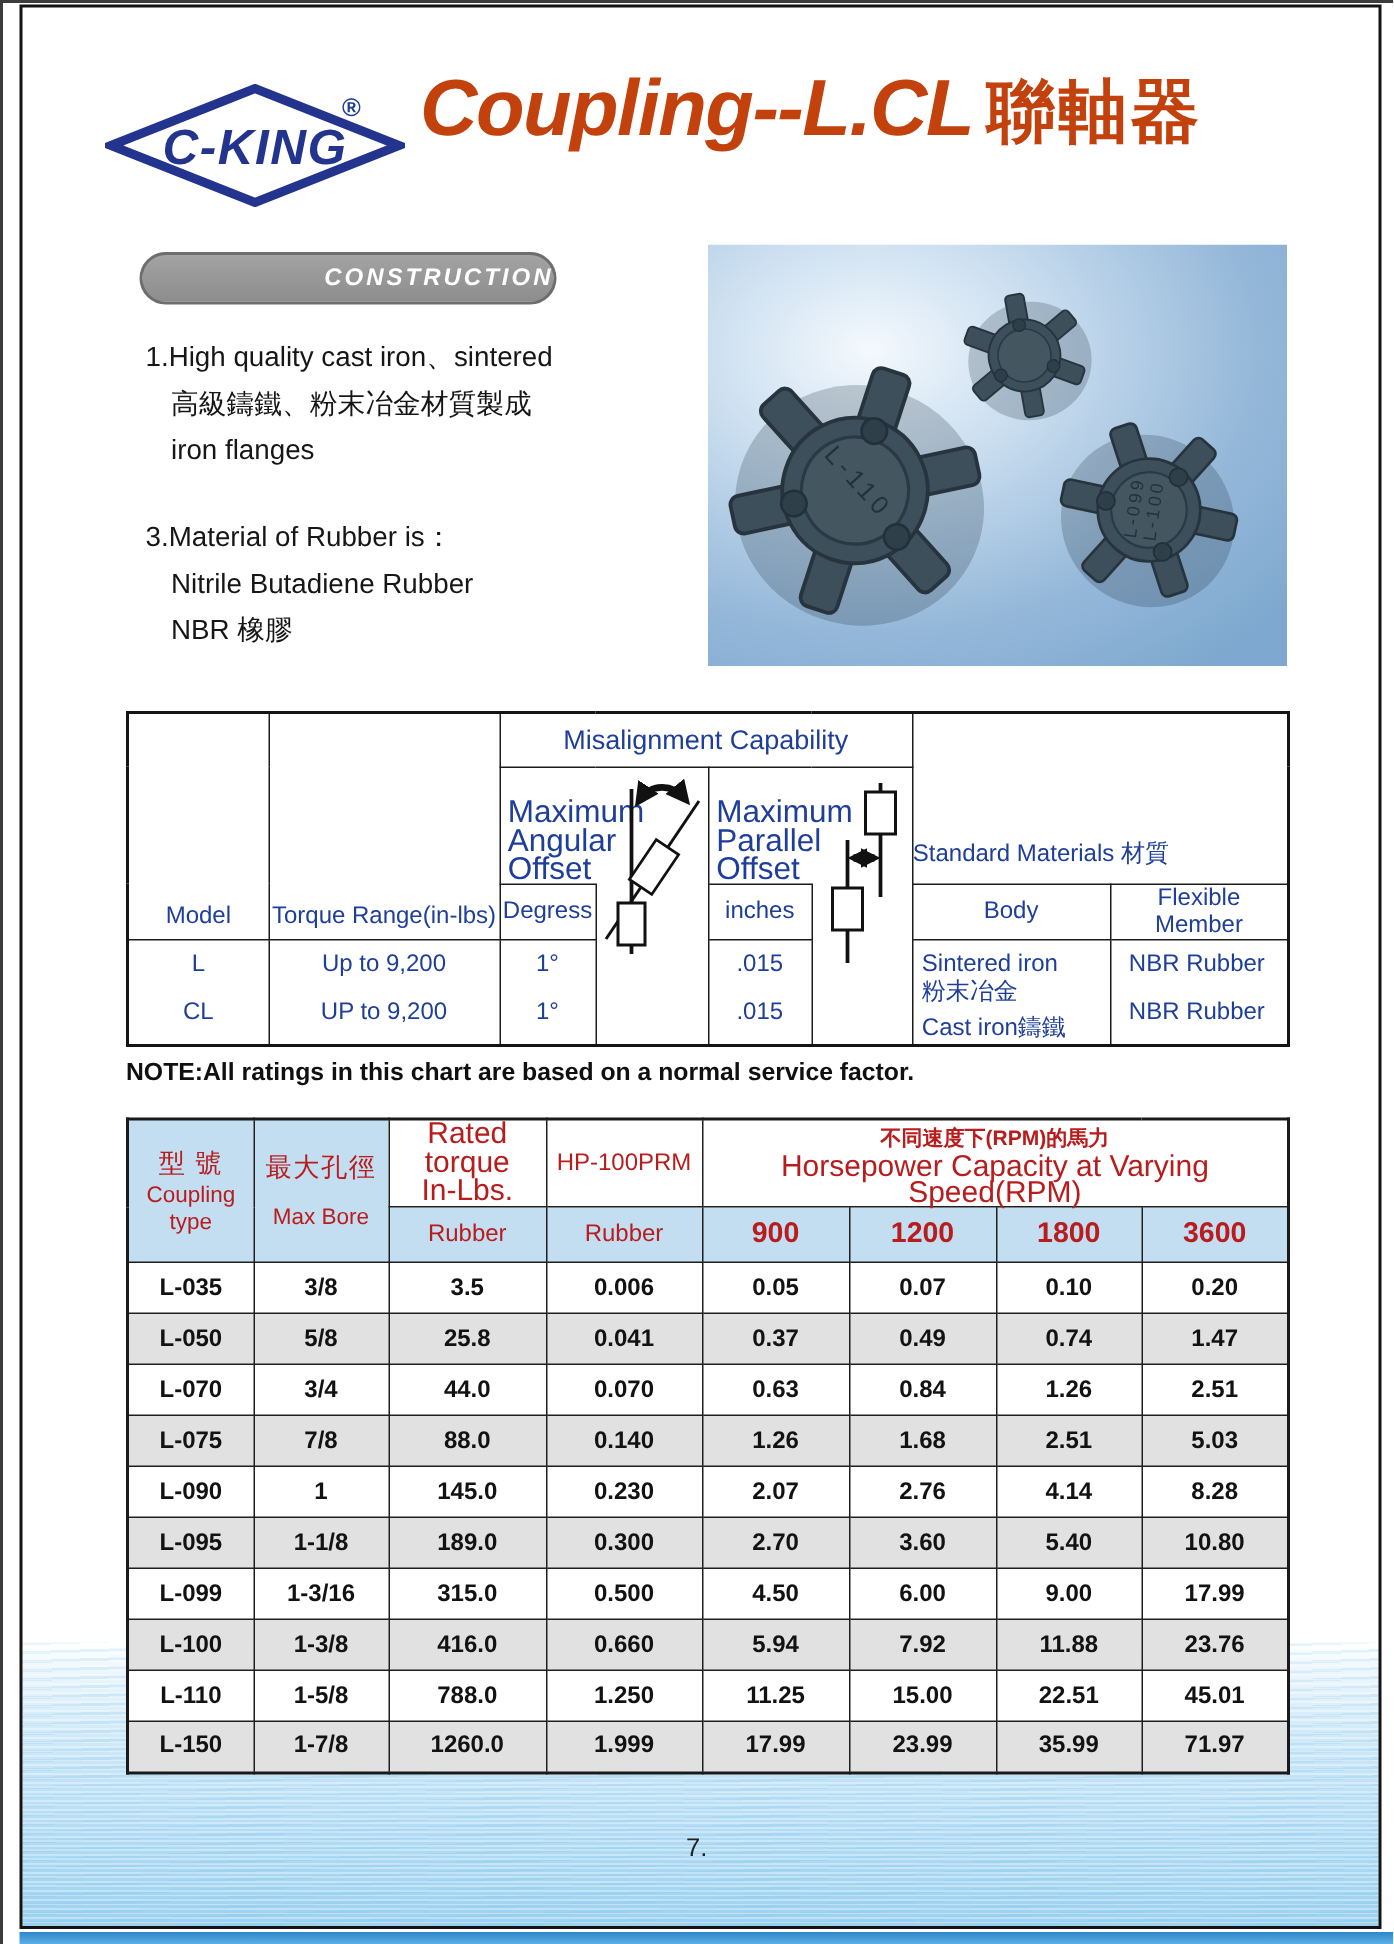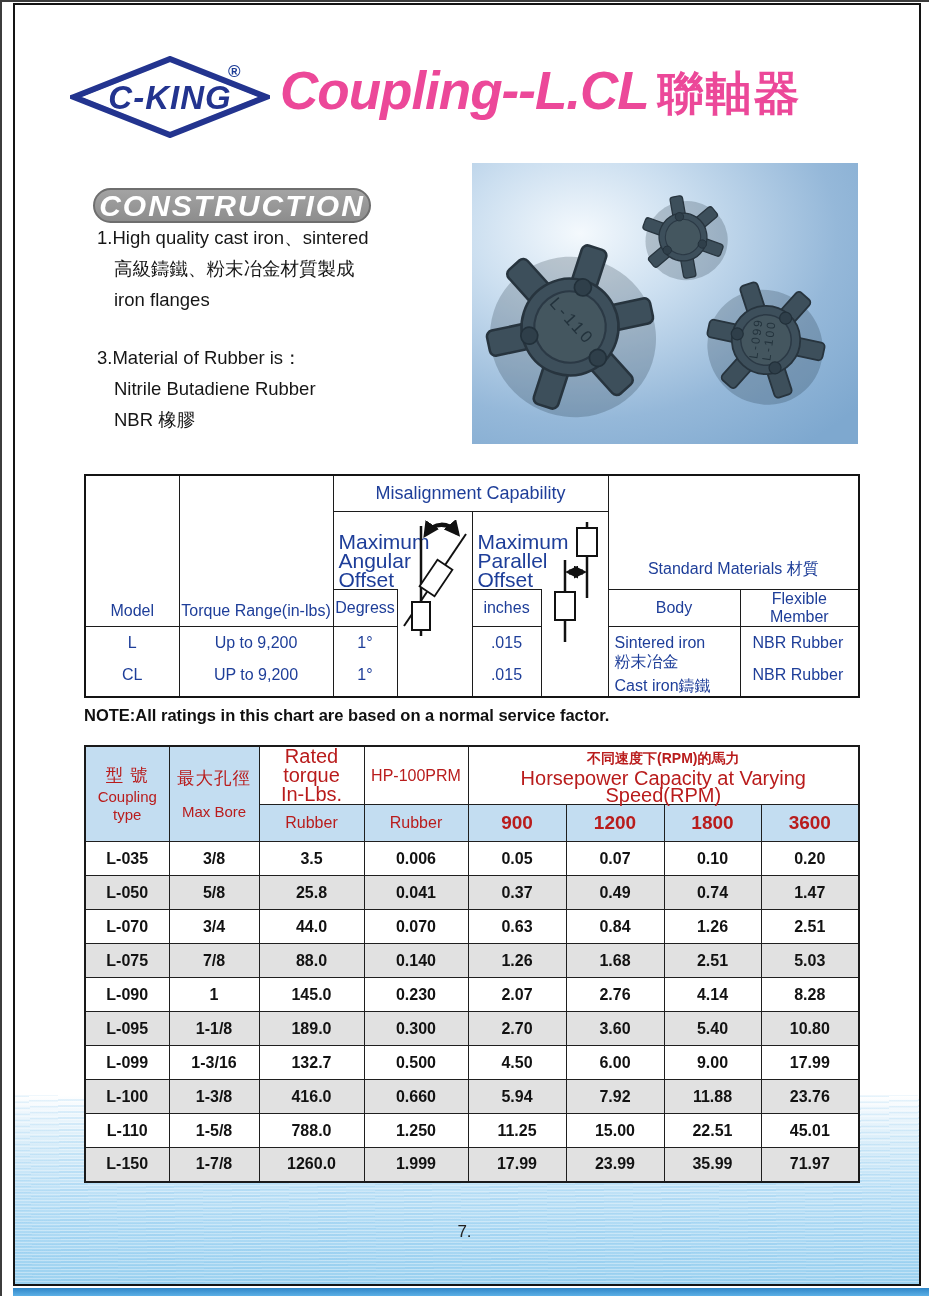--- a/index.html
+++ b/index.html
@@ -12,45 +12,45 @@
     background:
       repeating-linear-gradient(180deg, rgba(255,255,255,0.35) 0 1px, rgba(255,255,255,0) 1px 3px),
       repeating-linear-gradient(178deg, rgba(120,190,235,0.18) 0 2px, rgba(255,255,255,0) 2px 6px),
       linear-gradient(180deg,#ffffff 0%,#eef7fd 9%,#d8edf9 26%,#c2e3f7 48%,#aedaf4 72%,#9dd2f0 100%);}
   .bottom-strip{position:absolute;left:13px;right:0;top:1288px;height:8px;z-index:3;
     background:linear-gradient(180deg,#2f86c8,#5cb0e6);}
 
   
   .logo{position:absolute;left:70px;top:56px;z-index:3;}
   .regmark{position:absolute;left:228px;top:62px;font-size:17px;color:#1c3c96;font-weight:bold;z-index:3;}
-  .page-title{position:absolute;left:280px;top:60px;z-index:3;white-space:nowrap;color:#ec4899;}
+  .page-title{position:absolute;left:280px;top:42px;z-index:3;white-space:nowrap;color:#c2410c;}
   .page-title .t-en{font-size:53px;font-weight:bold;font-style:italic;letter-spacing:-1px;}
   .page-title .t-zh{font-size:46px;font-weight:bold;letter-spacing:2px;}
 
   
-  .badge{position:absolute;left:93px;top:188px;width:278px;height:35px;z-index:3;
+  .badge{position:absolute;left:93px;top:168px;width:278px;height:35px;z-index:3;
     background:linear-gradient(180deg,#a3a3a3,#8d8d8d);border:2px solid #6e6e6e;border-radius:18px;
-    color:#ffffff;font-weight:bold;font-style:italic;font-size:30px;letter-spacing:2px;
-    text-align:center;line-height:32px;box-sizing:border-box;}
+    color:#ffffff;font-weight:bold;font-style:italic;font-size:16px;letter-spacing:2px;
+    text-align:right;line-height:32px;box-sizing:border-box;}
   .cons-text{position:absolute;left:97px;top:222px;width:390px;z-index:3;font-size:18.5px;color:#161616;}
   .cons-text .ln{line-height:31px;}
   .cons-text .indent{padding-left:17px;}
   .cons-text .gap{margin-top:27px;}
 
   
   .photo{position:absolute;left:472px;top:163px;width:386px;height:281px;z-index:3;}
 
   
   table.mis{position:absolute;left:84px;top:474px;z-index:3;border-collapse:collapse;table-layout:fixed;
     width:774px;color:#1e3e99;font-size:16px;background:#fff;}
   table.mis td{border:1.5px solid #1c1c1c;padding:0;box-sizing:border-box;}
   table.mis{border:2px solid #141414;}
   .mis .mc{font-size:18px;text-align:center;height:36px;}
   .mis .lblBottom{vertical-align:bottom;text-align:center;padding-bottom:6px;}
-  .mis .sm{vertical-align:bottom;text-align:center;padding-bottom:9px;font-size:16px;}
+  .mis .sm{vertical-align:bottom;text-align:left;padding-bottom:9px;font-size:16px;}
   .mis .offlbl{vertical-align:top;text-align:left;padding:20px 0 0 5px;font-size:21px;line-height:19px;border-right:none;}
   .mis .diag{border-left:none;vertical-align:top;text-align:center;padding-top:2px;}
   .mis .hdr{text-align:center;height:30px;}
   .mis .r2{height:58px;} .mis .r4{height:65px;}
   .mis .dval{text-align:center;vertical-align:top;}
   .mis .dval div{line-height:32px;height:32px;}
   .mis .bodycell{vertical-align:top;text-align:left;padding:6px 0 0 6px;}
   .mis .bodycell .tight{line-height:19px;}
   .mis .bodycell .third{line-height:20px;margin-top:5px;}
   .mis .flexcell{vertical-align:top;text-align:left;padding:0 0 0 12px;}
@@ -342,21 +342,21 @@
           <td>189.0</td>
           <td>0.300</td>
           <td>2.70</td>
           <td>3.60</td>
           <td>5.40</td>
           <td>10.80</td>
         </tr>
         <tr>
           <td>L-099</td>
           <td>1-3/16</td>
-          <td>132.7</td>
+          <td>315.0</td>
           <td>0.500</td>
           <td>4.50</td>
           <td>6.00</td>
           <td>9.00</td>
           <td>17.99</td>
         </tr>
         <tr class="alt">
           <td>L-100</td>
           <td>1-3/8</td>
           <td>416.0</td>

